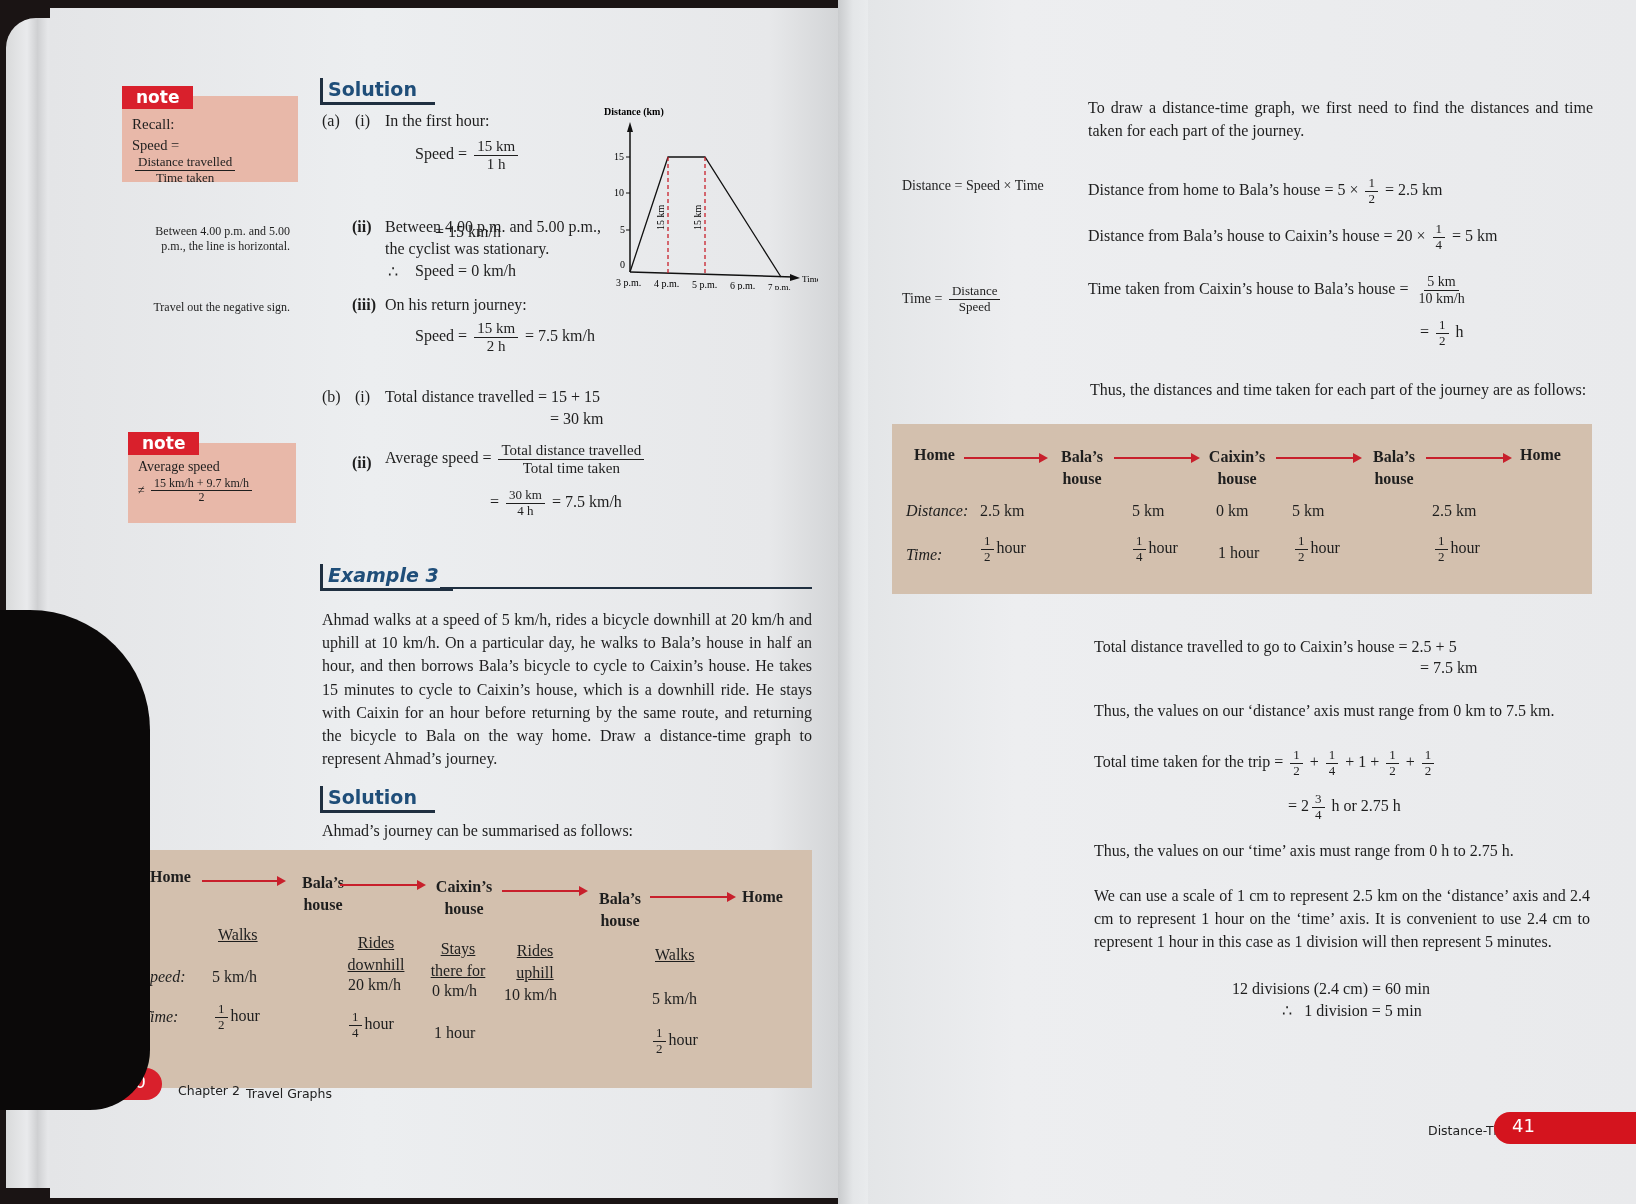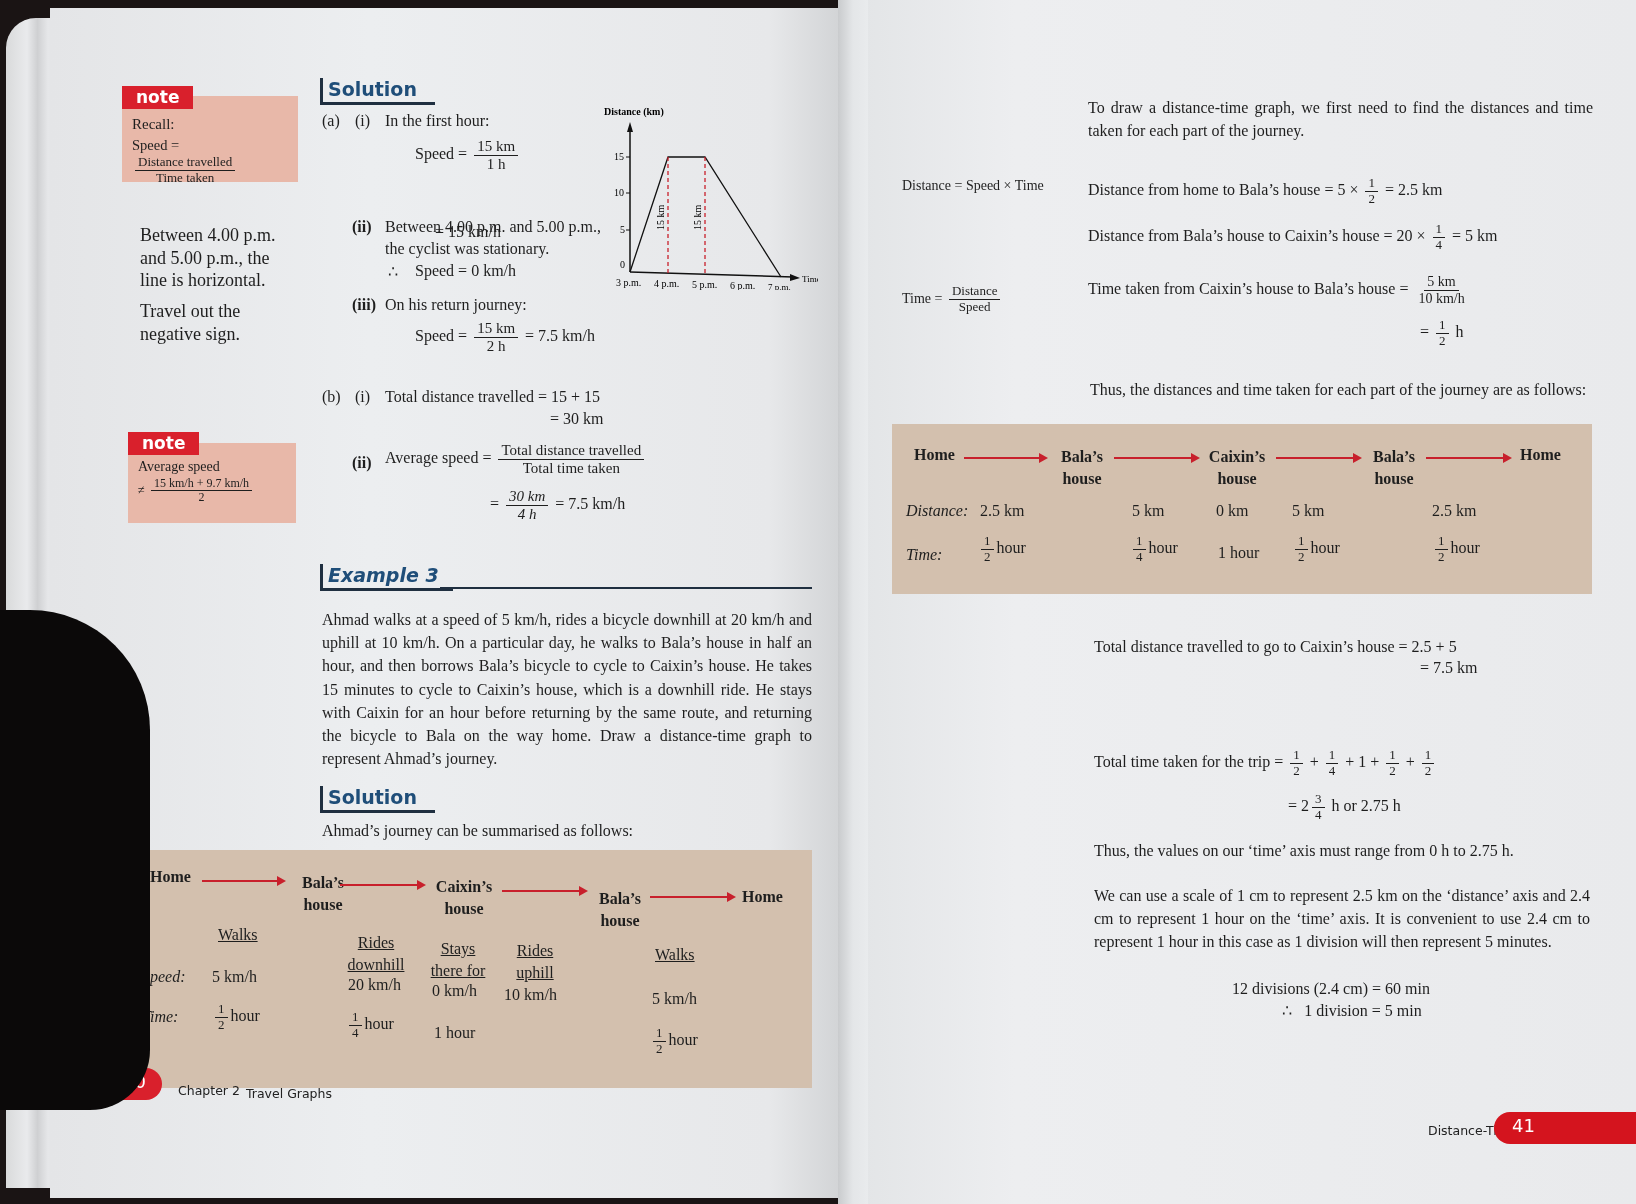--- a/index.html
+++ b/index.html
@@ -22,21 +22,21 @@
 
   .hand { position: absolute; left: 0; top: 610px; width: 150px; height: 500px;
     background: #0b0909; border-radius: 0 120px 60px 0; }
 
   
   .note-tab { position: absolute; background: #d9202c; color: #fff; font-family: "DejaVu Sans", sans-serif;
     font-weight: bold; font-size: 17px; padding: 1px 14px 2px 14px; }
   .note-tab::before { content: ""; position: absolute; left: -10px; top: -6px; width: 30px; height: 32px; background: #c8462e; z-index: -1; }
   .note-box { position: absolute; background: #e8b8a9; padding: 10px 10px; font-size: 15px; line-height: 1.4; }
 
-  .side-text { position: absolute; font-size: 18px; line-height: 1.25; }
+  .side-text { position: absolute; font-size: 12px; line-height: 1.25; text-align: right; }
 
   
   .sol-head { position: absolute; font-family: "DejaVu Sans", sans-serif; font-weight: bold;
     color: #1f4e79; font-size: 19px; border-left: 3px solid #1f2f40; border-bottom: 3px solid #1f2f40; padding: 0 18px 2px 5px; }
   .ex-head { position: absolute; font-family: "DejaVu Sans", sans-serif; font-weight: bold; font-style: italic;
     color: #1f4e79; font-size: 19px; border-left: 3px solid #1f2f40; border-bottom: 3px solid #1f2f40; padding: 0 14px 2px 5px; }
   .ex-rule { position: absolute; height: 2px; background: #1f2f40; }
 
   .t { position: absolute; font-size: 16px; white-space: nowrap; }
   .b { font-weight: bold; }
@@ -175,21 +175,21 @@
   <div class="t b" style="left:352px;top:454px;">(ii)</div>
   <div class="t" style="left:385px;top:442px;">
     <span>Average speed =</span>
     <span class="frac" style="font-size:15px;text-align:right;">
         <span class="num">Total distance travelled</span>
         <span class="den">Total time taken</span>
       </span>
   </div>
   <div class="t" style="left:490px;top:488px;">
     <span>=</span>
-    <span class="frac" style="font-size:15px;font-style:italic;">
+    <span class="frac" style="font-size:13px;">
         <span class="num">30 km</span>
         <span class="den">4 h</span>
       </span>
     <span>= 7.5 km/h</span>
   </div>
 
   <div class="ex-head" style="left:320px;top:564px;">Example 3</div>
   <div class="ex-rule" style="left:440px;top:587px;width:372px;"></div>
   <div class="para" style="left:322px;top:608px;width:490px;">Ahmad walks at a speed of 5 km/h, rides a bicycle downhill at 20 km/h and uphill at 10 km/h. On a particular day, he walks to Bala’s house in half an hour, and then borrows Bala’s bicycle to cycle to Caixin’s house. He takes 15 minutes to cycle to Caixin’s house, which is a downhill ride. He stays with Caixin for an hour before returning by the same route, and returning the bicycle to Bala on the way home. Draw a distance-time graph to represent Ahmad’s journey.</div>
 
@@ -334,20 +334,21 @@
     <div class="cell" style="left:540px;top:110px;">
       <span class="frac sm">
           <span class="num">1</span>
           <span class="den">2</span>
         </span><span>hour</span>
     </div>
   </div>
 
   <div class="t" style="left:1094px;top:638px;">Total distance travelled to go to Caixin’s house = 2.5 + 5</div>
   <div class="t" style="left:1420px;top:659px;">= 7.5 km</div>
+  <div class="t" style="left:1094px;top:702px;">Thus, the values on our ‘distance’ axis must range from 0 km to 7.5 km.</div>
 
   <div class="t" style="left:1094px;top:748px;">
     <span>Total time taken for the trip =</span>
     <span class="frac sm">
         <span class="num">1</span>
         <span class="den">2</span>
       </span> +
     <span class="frac sm">
         <span class="num">1</span>
         <span class="den">4</span>

